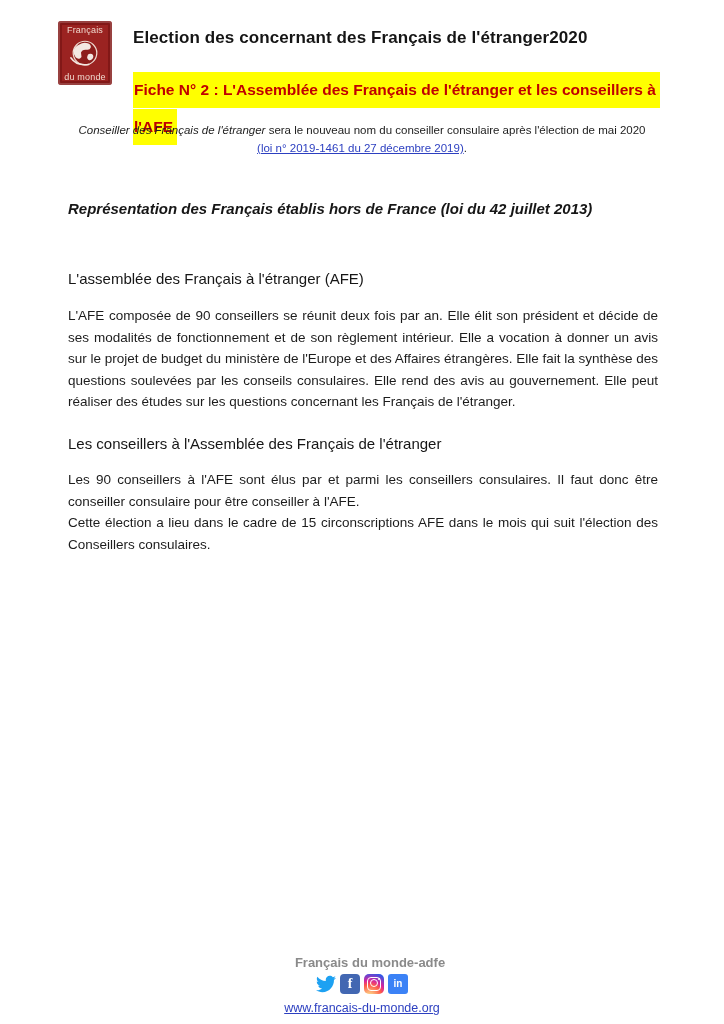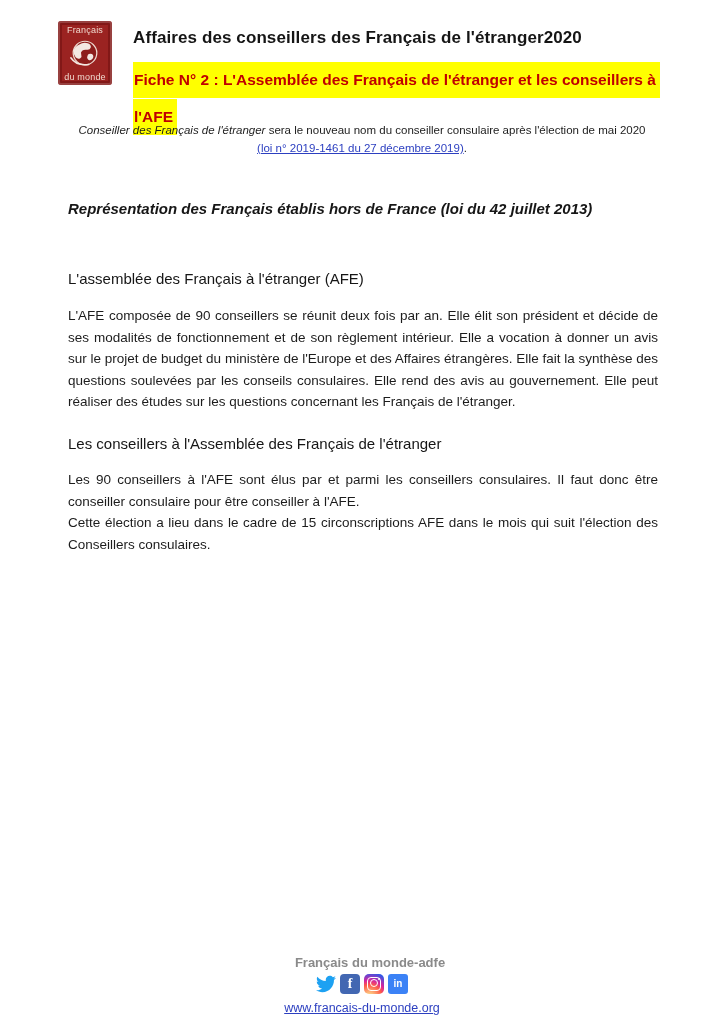--- a/index.html
+++ b/index.html
@@ -43,21 +43,21 @@
     left: 133px; top: 28px;
     width: 560px;
     font-size: 17px;
     font-weight: bold;
     color: #151515;
     letter-spacing: 0.1px;
   }
 
   .fiche {
     position: absolute;
-    left: 133px; top: 62px;
+    left: 133px; top: 72px;
     width: 560px;
     font-size: 15.5px;
     font-weight: bold;
     color: #c00000;
     line-height: 29px;
   }
   .fiche .hl {
     background: #ffff00;
     padding: 3px 4px 4px 1px;
     display: inline-block;
@@ -205,21 +205,21 @@
     <div class="logo-word">Français</div>
     <svg class="globe" viewBox="0 0 36 36" aria-hidden="true">
       <circle cx="18" cy="17" r="12.5" fill="#8d1e1c" stroke="#efdcd2" stroke-width="1.3"></circle>
       <path d="M12,8 q4,-3 9,-1.5 q4,1.5 3,5 q-1,2.5 -4,2 q-3,-0.5 -5,1 q-2,1.5 -1,4 q1,2.5 -1,4 q-2.5,1.5 -5,-1 q-2.5,-3 -2,-7 q0.5,-4 6,-6.5z" fill="#f3e8e2"></path>
       <path d="M22,18 q3,-1 4.5,1 q1,2 -0.5,4 q-2,2.5 -4.5,1 q-2,-1.5 -1,-3.5 q0.5,-2 1.5,-2.5z" fill="#f3e8e2"></path>
       <path d="M3,22 q6,9 19,7" fill="none" stroke="#f3e8e2" stroke-width="1.6" stroke-linecap="round"></path>
     </svg>
     <div class="logo-word">du monde</div>
   </div>
 
-  <h1 class="doc-title">Affaires des conseillers des Français de l'étranger2020</h1>
+  <h1 class="doc-title">Election des concernant des Français de l'étranger2020</h1>
 
   <div class="fiche">
     <span class="hl">Fiche N° 2 : L'Assemblée des Français de l'étranger et les conseillers à</span><br>
     <span class="hl">l'AFE</span>
   </div>
 
   <div class="note">
     <span class="it">Conseiller des Français de l'étranger</span><span> sera le nouveau nom du conseiller consulaire après l'élection de mai 2020</span><br>
     <span><a class="law-link">(loi n° 2019-1461 du 27 décembre 2019)</a><span>.</span></span>
   </div>

